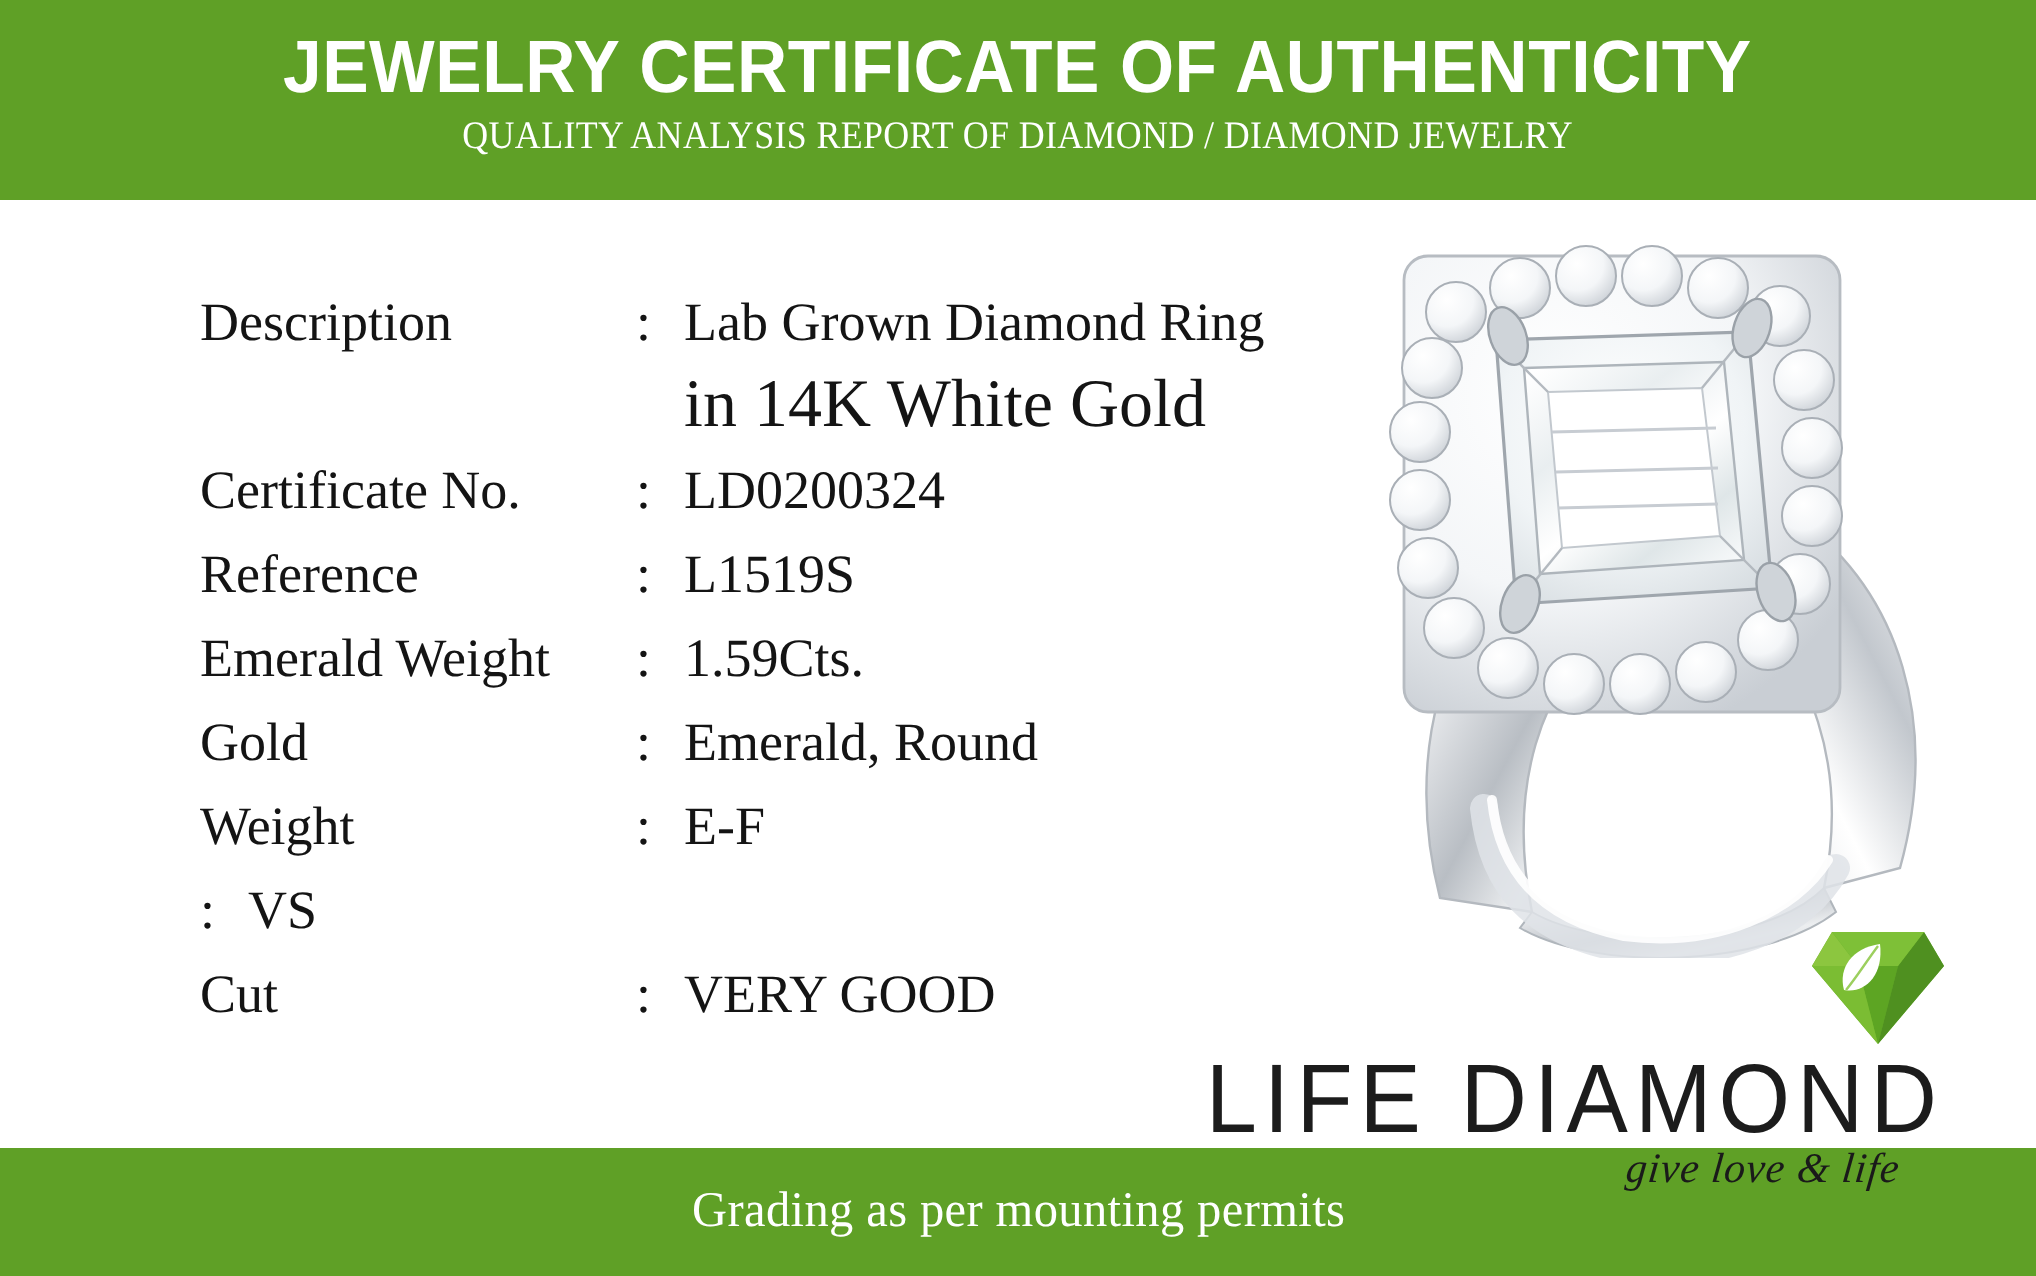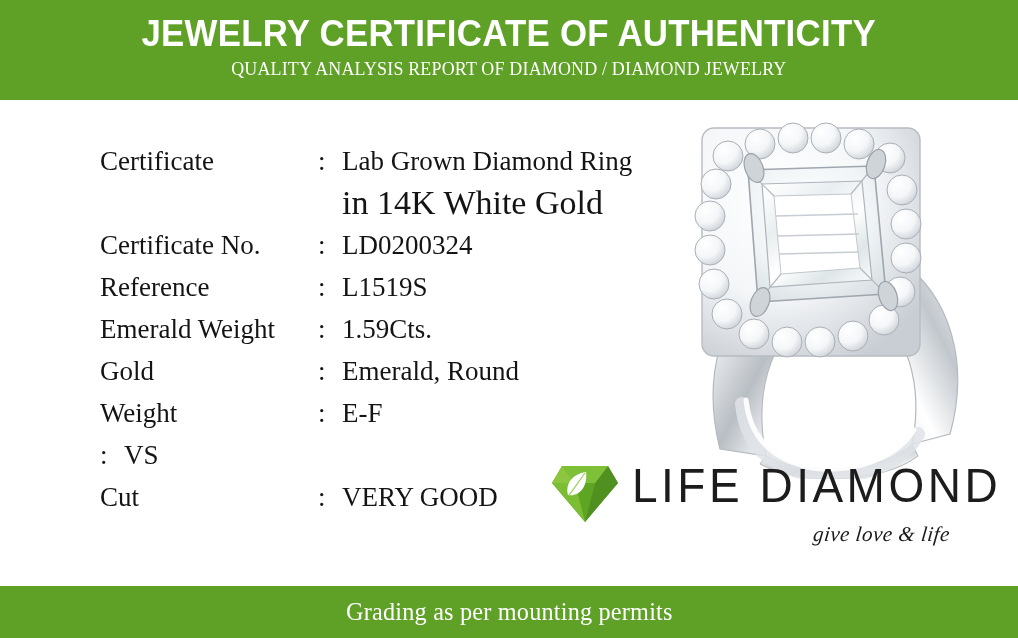--- a/index.html
+++ b/index.html
@@ -137,21 +137,22 @@
   .logo-block {
     position: absolute;
     left: 552px;
     top: 360px;
     width: 420px;
     height: 110px;
     z-index: 4;
   }
   .logo-row {
     display: flex;
-    align-items: flex-start;
+    align-items: flex-end;
+    flex-direction: column;
   }
   .logo-gem {
     width: 66px;
     height: 62px;
     flex: none;
     margin-top: 2px;
   }
   .logo-gem svg { display: block; width: 100%; height: 100%; }
   .logo-wordmark {
     font-family: "Liberation Sans", sans-serif;
@@ -177,21 +178,21 @@
     box-sizing: border-box;
     margin-top: -2px;
     letter-spacing: 0.5px;
     transform: skewX(-6deg);
     transform-origin: right center;
   }
 
   
   .footer {
     width: 100%;
-    height: 52px;
+    height: 64px;
     background: #5fa026;
     display: flex;
     align-items: center;
     justify-content: center;
     flex: none;
   }
   .footer-text {
     font-family: "Liberation Serif", serif;
     font-size: 25px;
     line-height: 30px;
@@ -304,21 +305,21 @@
           <circle cx="188" cy="140" r="3"></circle>
           <circle cx="168" cy="300" r="5"></circle>
           <circle cx="196" cy="312" r="7"></circle>
         </g>
       </svg>
     </div>
 
     <div class="spec-table">
 
       <div class="spec-row">
-        <div class="spec-label">Certificate</div>
+        <div class="spec-label">Description</div>
         <div class="spec-colon">:</div>
         <div class="spec-value">Lab Grown Diamond Ring</div>
       </div>
       <div class="spec-value-cont">in 14K White Gold</div>
 
       <div class="spec-row">
         <div class="spec-label">Certificate No.</div>
         <div class="spec-colon">:</div>
         <div class="spec-value">LD0200324</div>
       </div>

